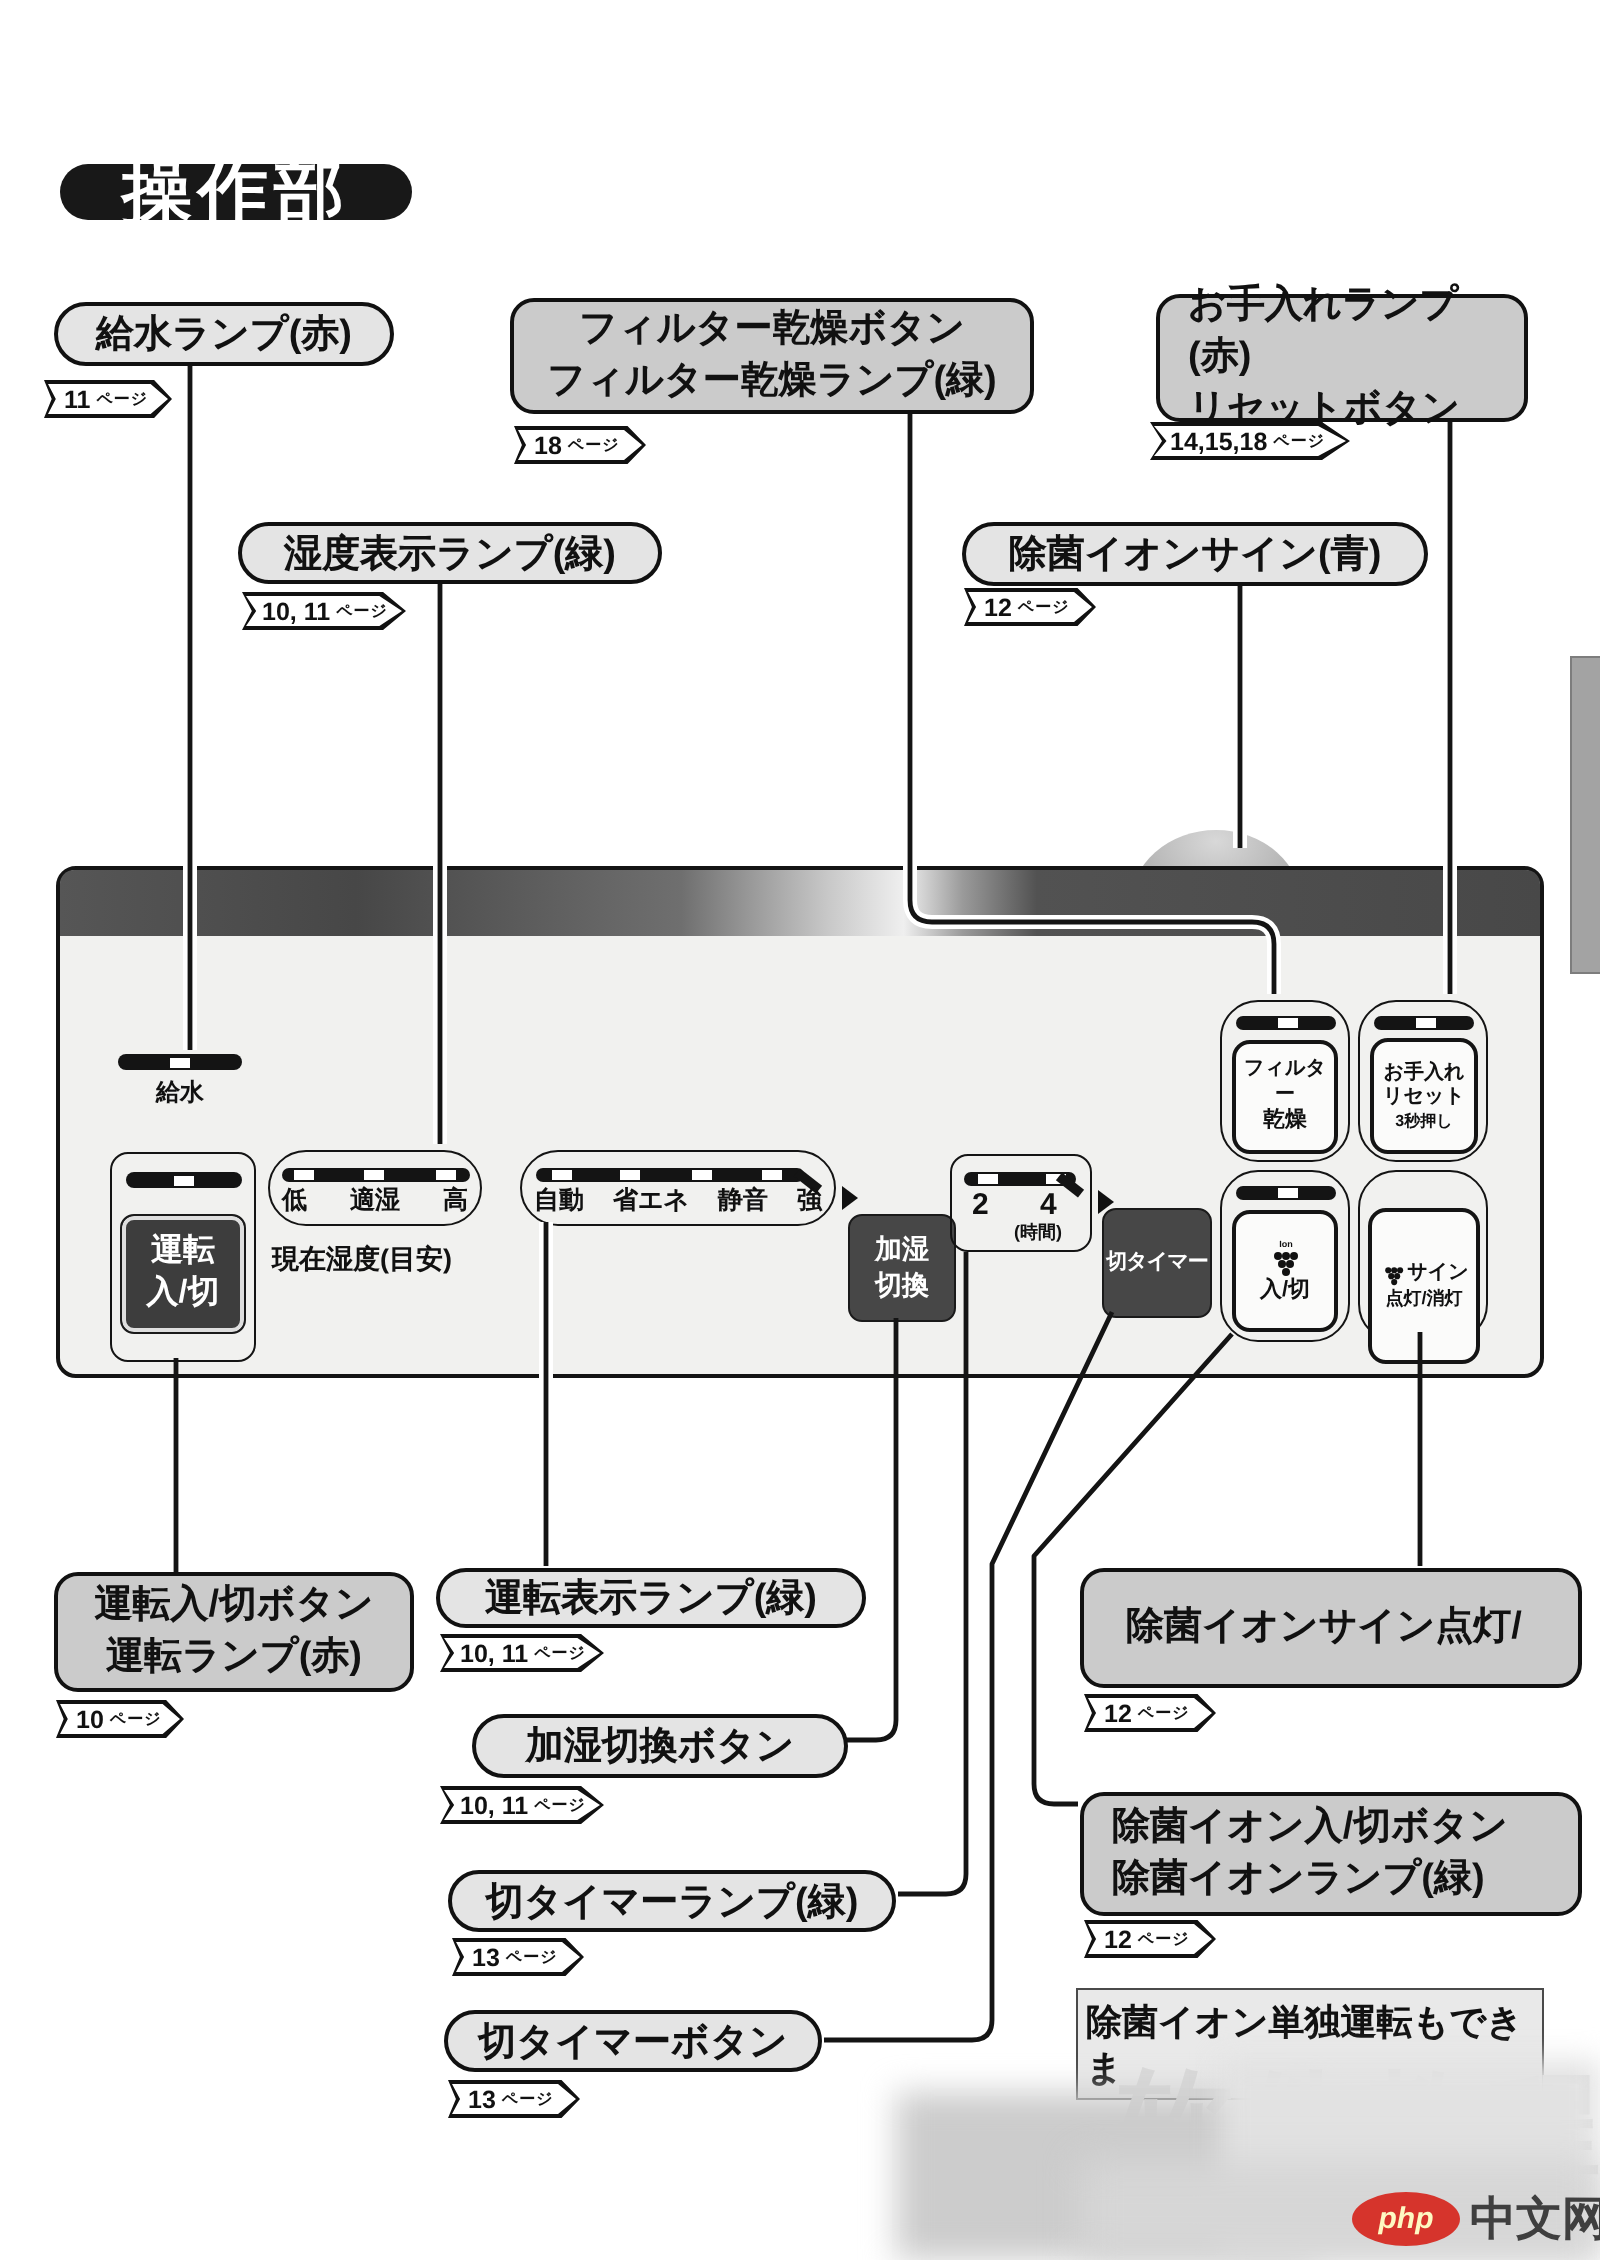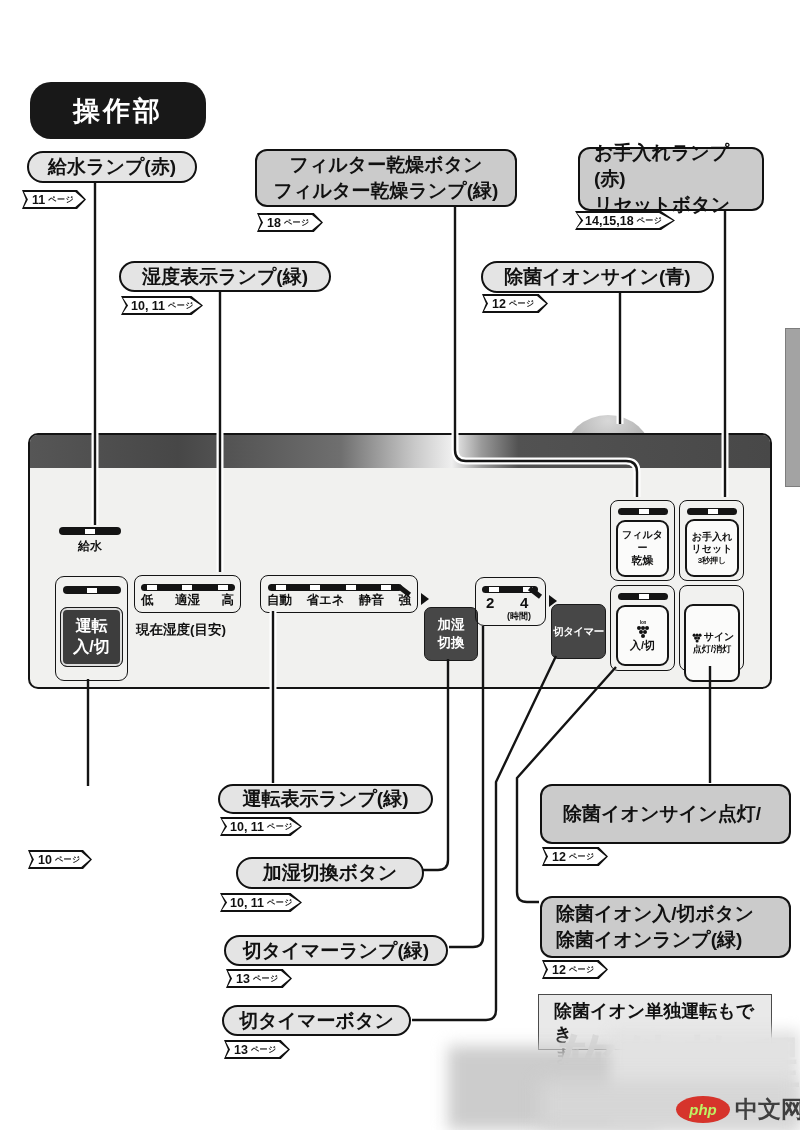--- a/index.html
+++ b/index.html
@@ -1,23 +1,23 @@
 <!DOCTYPE html>
 <html><head>
 <meta charset="utf-8">
 <style>
   html,body{margin:0;padding:0;background:#fff;}
   #stage{position:relative;width:800px;height:1130px;background:#fff;overflow:hidden;
          font-family:"Liberation Sans","DejaVu Sans",sans-serif;color:#111;}
   .abs{position:absolute;}
 
   
-  .title-band{position:absolute;left:30px;top:82px;width:176px;height:57px;background:#181818;
+  .title-band{position:absolute;left:30px;top:82px;width:176px;height:28px;background:#181818;
     border-radius:21px;display:flex;align-items:center;justify-content:center;
-    color:#fff;font-size:27px;font-weight:bold;letter-spacing:3px;}
+    color:#fff;font-size:35px;font-weight:bold;letter-spacing:3px;}
 
   
   .co-box{position:absolute;background:#cbcbcb;border:2.5px solid #111;border-radius:12px;
     font-size:19px;font-weight:bold;line-height:1.38;display:flex;flex-direction:column;
     justify-content:center;padding:2px 10px;box-sizing:border-box;z-index:6;}
   .co-pill{position:absolute;background:#e4e4e4;border:2.5px solid #111;border-radius:17px;
     font-size:19px;font-weight:bold;display:flex;align-items:center;justify-content:center;
     box-sizing:border-box;z-index:6;white-space:nowrap;}
   .tl{text-align:left;}
 
@@ -41,54 +41,54 @@
     background:radial-gradient(ellipse at 50% 15%,#d8d8d8,#a8a8a8 85%);}
   .side-tab{position:absolute;left:785px;top:328px;width:15px;height:157px;background:#a3a3a3;
     border:1px solid #7d7d7d;border-right:none;z-index:0;}
 
   
   .led{position:absolute;background:#141414;height:8px;border-radius:4px;}
   .led .sq{position:absolute;top:1.5px;width:10px;height:5px;background:#fff;}
   .ledtail{position:absolute;width:14px;height:5px;background:#141414;transform:rotate(38deg);}
 
   
-  .grp{position:absolute;border:1.8px solid #141414;border-radius:8px;box-sizing:border-box;}
+  .grp{position:absolute;border:1.8px solid #141414;border-radius:19px;box-sizing:border-box;}
 
   .darkbtn{position:absolute;background:#474747;border:1.5px solid #1a1a1a;border-radius:7px;
     color:#fff;font-weight:bold;display:flex;flex-direction:column;align-items:center;
     justify-content:center;line-height:1.3;box-sizing:border-box;}
   .whitebtn{position:absolute;background:#fbfbfa;border:2px solid #141414;border-radius:9px;
     display:flex;flex-direction:column;align-items:center;justify-content:center;
     line-height:1.25;font-weight:bold;box-sizing:border-box;text-align:center;}
 
   .disp-labels{position:absolute;left:6px;right:6px;bottom:3px;display:flex;
     justify-content:space-between;font-size:12.5px;font-weight:bold;white-space:nowrap;}
   .tri{position:absolute;width:0;height:0;border-top:6px solid transparent;
     border-bottom:6px solid transparent;border-left:8px solid #111;}
 
   .note-box{position:absolute;left:538px;top:994px;width:234px;height:56px;background:#e9e9e9;
-    border:1.5px solid #4a4a4a;box-sizing:border-box;padding:5px 15px;font-size:18px;
+    border:1.5px solid #4a4a4a;box-sizing:border-box;padding:5px 4px;font-size:18px;
     font-weight:bold;line-height:1.25;z-index:5;}
 
   
   svg.wires{position:absolute;left:0;top:0;z-index:4;pointer-events:none;}
   .casing{fill:none;stroke:#fff;stroke-width:7;stroke-linejoin:round;stroke-linecap:butt;}
   .wire{fill:none;stroke:#141414;stroke-width:2.4;stroke-linejoin:round;stroke-linecap:butt;}
 
   
   .wm-text{position:absolute;left:560px;top:1024px;font-size:57px;color:#d9d9d9;
     letter-spacing:4px;white-space:nowrap;z-index:40;font-weight:bold;}
   .blob1{position:absolute;left:448px;top:1046px;width:210px;height:84px;background:#cccccc;
     filter:blur(8px);z-index:41;}
   .blob2{position:absolute;left:610px;top:1030px;width:190px;height:100px;background:#e2e2e2;
     filter:blur(7px);z-index:41;}
   .blob3{position:absolute;left:540px;top:1080px;width:260px;height:50px;background:#d6d6d6;
     filter:blur(9px);z-index:41;}
   .php-logo{position:absolute;left:676px;top:1096px;width:54px;height:27px;background:#d6342c;
-    border-radius:50%;display:flex;align-items:center;justify-content:center;color:#bef264;
+    border-radius:50%;display:flex;align-items:center;justify-content:center;color:#fef9c3;
     font-style:italic;font-weight:bold;font-size:15px;z-index:45;}
   .cn-text{position:absolute;left:735px;top:1094px;font-size:23px;font-weight:bold;
     color:#3f3f3f;z-index:45;white-space:nowrap;}
 </style>
 </head>
 <body>
 
 <div id="stage">
 
   <div class="title-band">操作部</div>
@@ -286,20 +286,24 @@
   </div>
 
   <div class="co-pill" style="left:481px;top:261px;width:233px;height:32px;">除菌イオンサイン(青)</div>
   <div class="parrow" style="left:482px;top:294px;width:66px;">
     <div class="pa-in">
         <span class="pa-num">12</span>
         <span class="pa-word">ページ</span>
       </div>
   </div>
 
+  <div class="co-box" style="left:27px;top:786px;width:180px;height:60px;align-items:center;">
+    <span>運転入/切ボタン</span>
+    <span>運転ランプ(赤)</span>
+  </div>
   <div class="parrow" style="left:28px;top:850px;width:64px;">
     <div class="pa-in">
         <span class="pa-num">10</span>
         <span class="pa-word">ページ</span>
       </div>
   </div>
 
   <div class="co-pill" style="left:218px;top:784px;width:215px;height:30px;">運転表示ランプ(緑)</div>
   <div class="parrow" style="left:220px;top:817px;width:82px;">
     <div class="pa-in">

